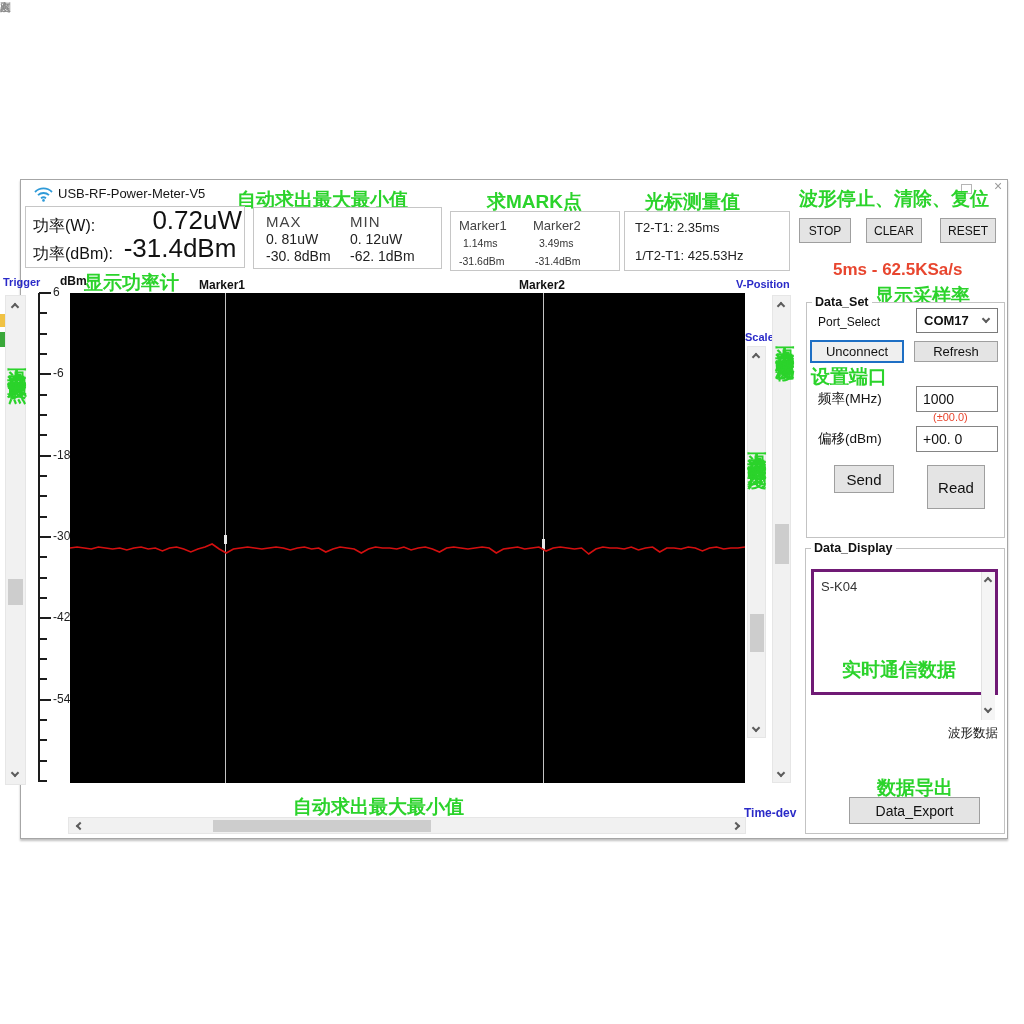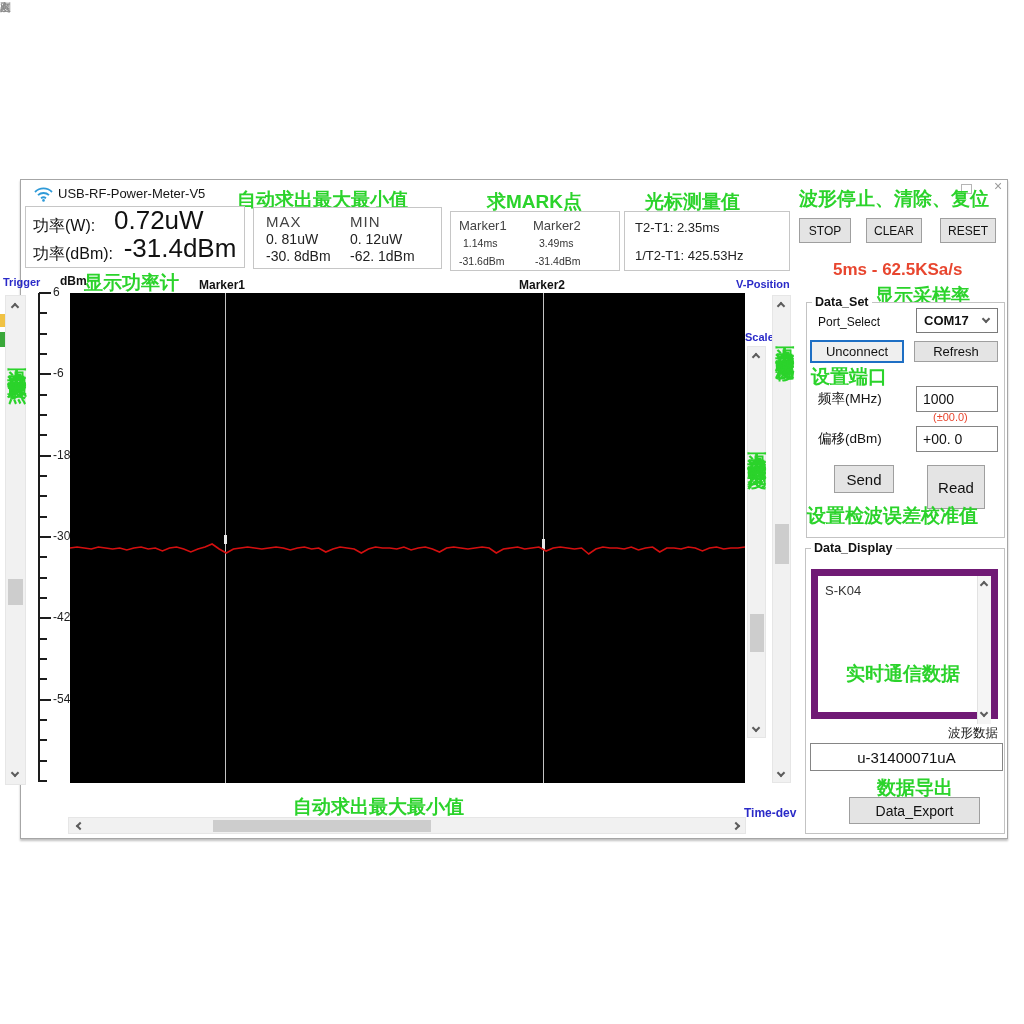--- a/index.html
+++ b/index.html
@@ -61,21 +61,21 @@
   <div class="abs" style="left:961px;top:184px;width:11px;height:10px;border:1px solid #b5b5b5;"></div>
   <div class="abs" style="left:994px;top:178px;font-size:14px;color:#9a9a9a;">×</div>
 
   <div class="green abs" style="left:237px;top:187px;">自动求出最大最小值</div>
   <div class="green abs" style="left:487px;top:189px;">求MARK点</div>
   <div class="green abs" style="left:645px;top:189px;">光标测量值</div>
   <div class="green abs" style="left:799px;top:186px;text-align:right;">波形停止、清除、复位</div>
 
   <div class="panel" style="left:25px;top:206px;width:220px;height:62px;">
     <div class="abs" style="left:7px;top:9px;font-size:16px;color:#111;">功率(W):</div>
-    <div class="abs" style="left:88px;top:-2px;width:128px;text-align:left;font-size:26px;color:#111;">0.72uW</div>
+    <div class="abs" style="left:88px;top:-2px;width:128px;text-align:right;font-size:26px;color:#111;">0.72uW</div>
     <div class="abs" style="left:7px;top:37px;font-size:16px;color:#111;">功率(dBm):</div>
     <div class="abs" style="left:88px;top:26px;width:132px;text-align:center;font-size:26px;color:#111;">-31.4dBm</div>
   </div>
 
   <div class="panel" style="left:253px;top:207px;width:189px;height:62px;">
     <div class="abs smallgrey" style="left:12px;top:5px;font-size:15px;letter-spacing:1px;">MAX</div>
     <div class="abs" style="left:12px;top:23px;font-size:14px;color:#222;">0. 81uW</div>
     <div class="abs" style="left:12px;top:40px;font-size:14px;color:#222;">-30. 8dBm</div>
     <div class="abs smallgrey" style="left:96px;top:5px;font-size:15px;letter-spacing:1px;">MIN</div>
     <div class="abs" style="left:96px;top:23px;font-size:14px;color:#222;">0. 12uW</div>
@@ -195,30 +195,28 @@
   <div class="btn" style="left:810px;top:340px;width:94px;height:23px;font-size:13px;background:#efefef;border:2px solid #1e6fc4;">Unconnect</div>
   <div class="btn" style="left:914px;top:341px;width:84px;height:21px;font-size:13px;">Refresh</div>
   <div class="green abs" style="left:811px;top:364px;">设置端口</div>
   <div class="abs" style="left:818px;top:390px;font-size:13.5px;color:#111;">频率(MHz)</div>
   <input class="tbox" style="left: 916px; top: 386px; width: 82px; height: 26px;" value="1000">
   <div class="redtxt abs" style="left:933px;top:411px;font-size:11px;">(±00.0)</div>
   <div class="abs" style="left:818px;top:430px;font-size:13.5px;color:#111;">偏移(dBm)</div>
   <input class="tbox" style="left: 916px; top: 426px; width: 82px; height: 26px;" value="+00. 0">
   <div class="btn" style="left:834px;top:465px;width:60px;height:28px;font-size:15px;">Send</div>
   <div class="btn" style="left:927px;top:465px;width:58px;height:44px;font-size:15px;">Read</div>
-  <div class="green abs" style="left:807px;top:503px;">设置检波误差校准值</div>
 
   <div class="fieldset" style="left:805px;top:548px;width:200px;height:286px;"></div>
   <div class="legend" style="left:811px;top:541px;">Data_Display</div>
-  <div class="abs" style="left:811px;top:569px;width:187px;height:150px;background:#fff;border:7px solid #701a75;">
+  <div class="abs" style="left:811px;top:569px;width:187px;height:126px;background:#fff;border:3px solid #701a75;">
     <div class="abs" style="left:7px;top:7px;font-size:13px;color:#333;">S-K04</div>
     <div class="abs" style="right:0;top:0;width:14px;height:148px;background:#f5f5f5;border-left:1px solid #e2e2e2;">
       <span class="chev up" style="left:3px;top:6px;"></span>
       <span class="chev down" style="left:3px;top:134px;"></span>
     </div>
     <div class="green abs" style="left:28px;top:85px;">实时通信数据</div>
   </div>
   <div class="abs" style="left:811px;top:725px;width:187px;text-align:right;font-size:12.5px;color:#111;">波形数据</div>
-  <input class="tbox" style="left: 810px; top: 743px; width: 193px; height: 28px; text-align: center; font-size: 15px;" value="u-31400071uA">
   <div class="green abs" style="left:877px;top:775px;">数据导出</div>
   <div class="btn" style="left:849px;top:797px;width:131px;height:27px;font-size:14px;">Data_Export</div>
 
 </div>
 
 </body></html>

